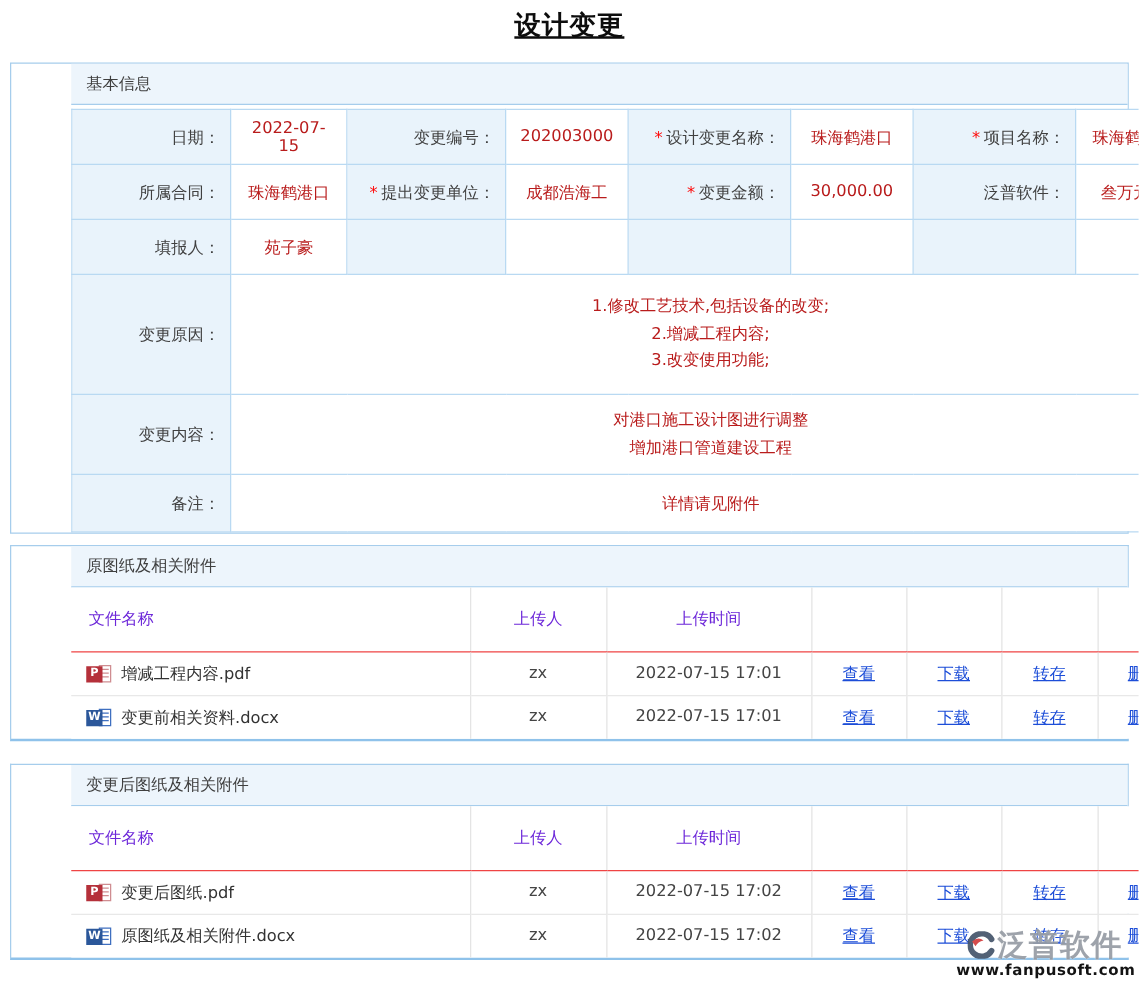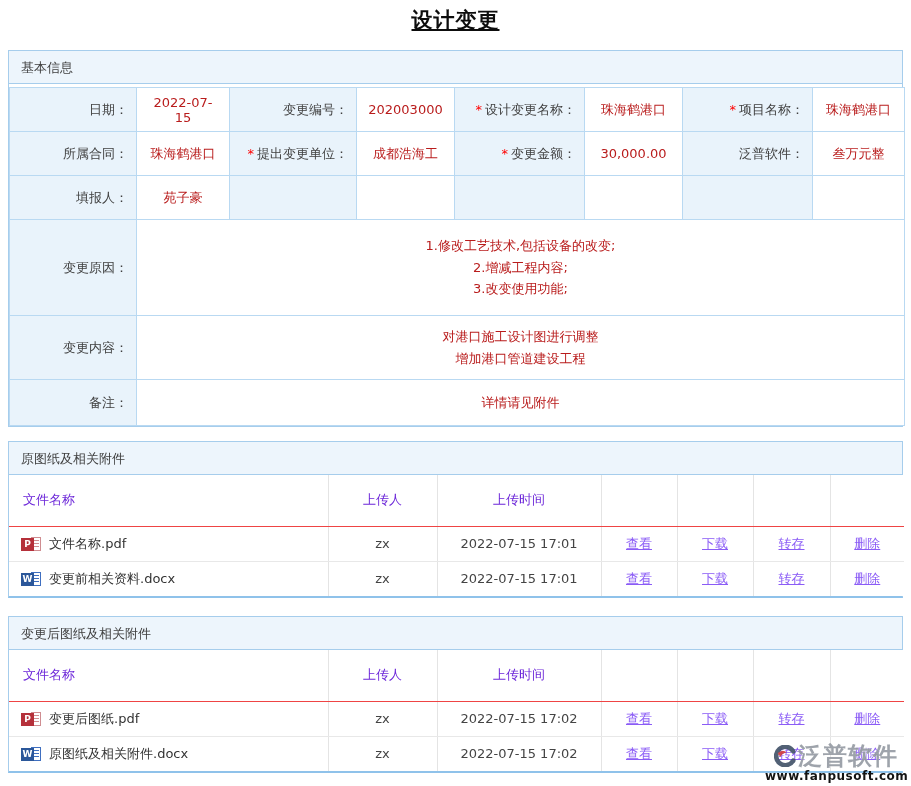--- a/index.html
+++ b/index.html
@@ -2,21 +2,21 @@
 <html><head>
 <meta charset="utf-8">
 <style>
   * { box-sizing: border-box; }
   html,body { margin:0; padding:0; background:#fff; }
   body { font-family:"DejaVu Sans","Liberation Sans",sans-serif; }
   .page { position:relative; width:911px; height:786px; overflow:hidden; background:#fff; }
 
   h1.page-title { text-align:center; font-size:21px; font-weight:bold; color:#0d0d0d; margin:6px 0 16px; letter-spacing:1px;text-decoration:underline; }
 
-  .panel { margin:0 8px 14px; border:1px solid #a6cdec; }
+  .panel { margin:0 8px 9px; border:1px solid #a6cdec;padding-left:48px; }
   .panel.attach { margin-bottom:18px; border-bottom-width:2px; border-bottom-color:#8fc2ea; }
   .panel-header { background:#edf5fc; border-bottom:1px solid #a6cdec; padding:0 12px; height:33px; line-height:33px; font-size:13px; color:#3f3f3f; }
   .gap-strip { height:3px; background:#fff; }
 
   table { border-collapse:collapse; width:100%; table-layout:fixed; font-size:13px; }
 
   
   .form-table td { border:1px solid #b9d9f2; overflow:hidden; }
   .form-table .lbl { background:#e9f3fb; text-align:right; padding:4px 8px 4px 4px; color:#404040; }
   .form-table .val { background:#fff; text-align:center; padding:4px 10px; color:#b91c1c; }
@@ -25,21 +25,21 @@
 
   
   .files-table th { height:51px; font-weight:normal; color:#6d28d9; border-right:1px solid #e4e4e4; border-bottom:1px solid #ef4444; background:#fff; }
   .files-table th.file-col { text-align:left; padding-left:14px; }
   .files-table td { height:35px; border-right:1px solid #e4e4e4; border-bottom:1px solid #e8e8e8; text-align:center; color:#444; background:#fff; }
   .files-table th:last-child, .files-table td:last-child { border-right:none; }
   .files-table tr:last-child td { border-bottom:none; }
   .files-table td.file-cell { text-align:left; padding-left:12px; color:#333; }
   .file-flex { display:flex; align-items:center; gap:8px; }
 
-  a.action-link { color:#8b5cf6; text-decoration:underline; }
+  a.action-link { color:#1d4ed8; text-decoration:underline; }
 
   
   .ficon { position:relative; display:inline-block; width:20px; height:16px; flex:0 0 20px; }
   .ficon .fpage { position:absolute; right:0; top:1px; width:10px; height:14px; background:#fff; border:1px solid currentColor; }
   .ficon .fpage i { display:block; height:1px; margin:2px 1px 0; background:currentColor; }
   .ficon .fsq { position:absolute; left:0; top:2px; width:13px; height:13px; color:#fff; font-style:normal; font-weight:bold; font-size:9px; line-height:13px; text-align:center; }
   .ficon.pdf .fpage { color:#cf8d91; }
   .ficon.pdf .fsq { background:#b5303a; }
   .ficon.word .fpage { color:#3f6fc0; }
   .ficon.word .fsq { background:#2b579a; }
@@ -147,21 +147,21 @@
         <td class="file-cell">
               <span class="file-flex">
           <span class="ficon pdf">
                   <i class="fpage">
                     <i></i>
                     <i></i>
                     <i></i>
                   </i>
                   <i class="fsq">P</i>
                 </span>
-          <span>文件名称.pdf</span>
+          <span>增减工程内容.pdf</span>
               </span>
             </td>
         <td>zx</td>
         <td>2022-07-15 17:01</td>
         <td><a href="#" class="action-link">查看</a></td>
         <td><a href="#" class="action-link">下载</a></td>
         <td><a href="#" class="action-link">转存</a></td>
         <td><a href="#" class="action-link">删除</a></td>
       </tr>
       <tr>

